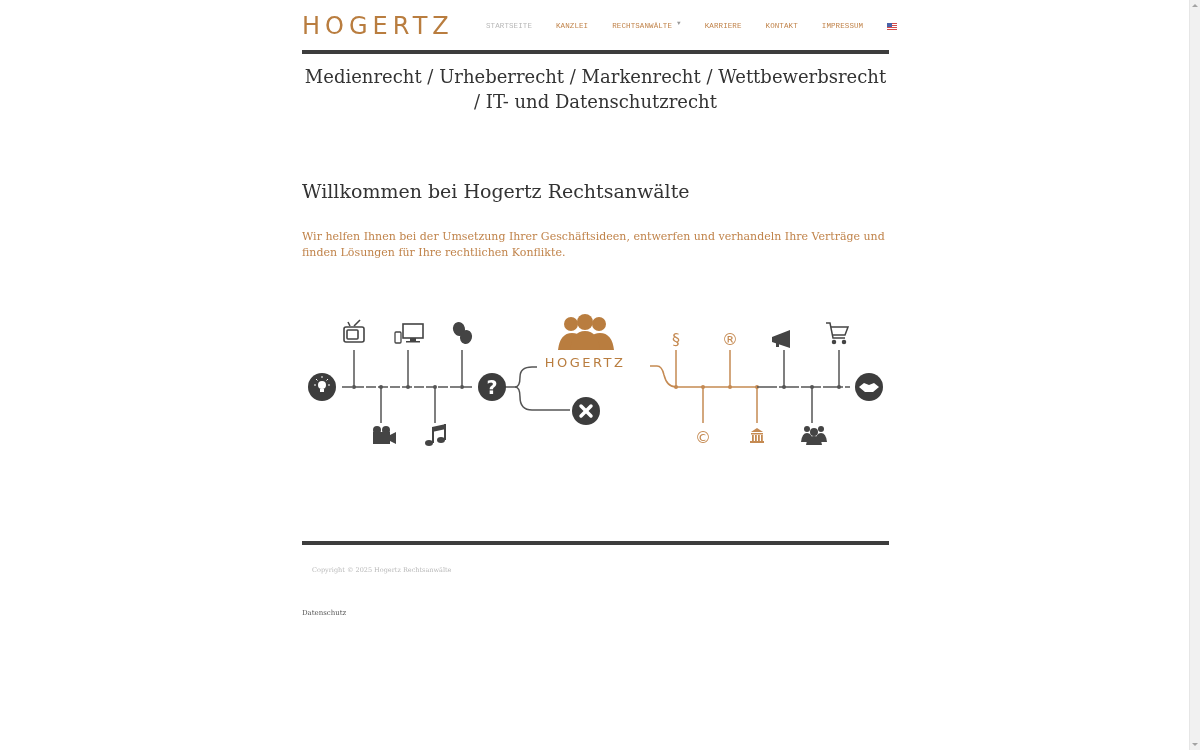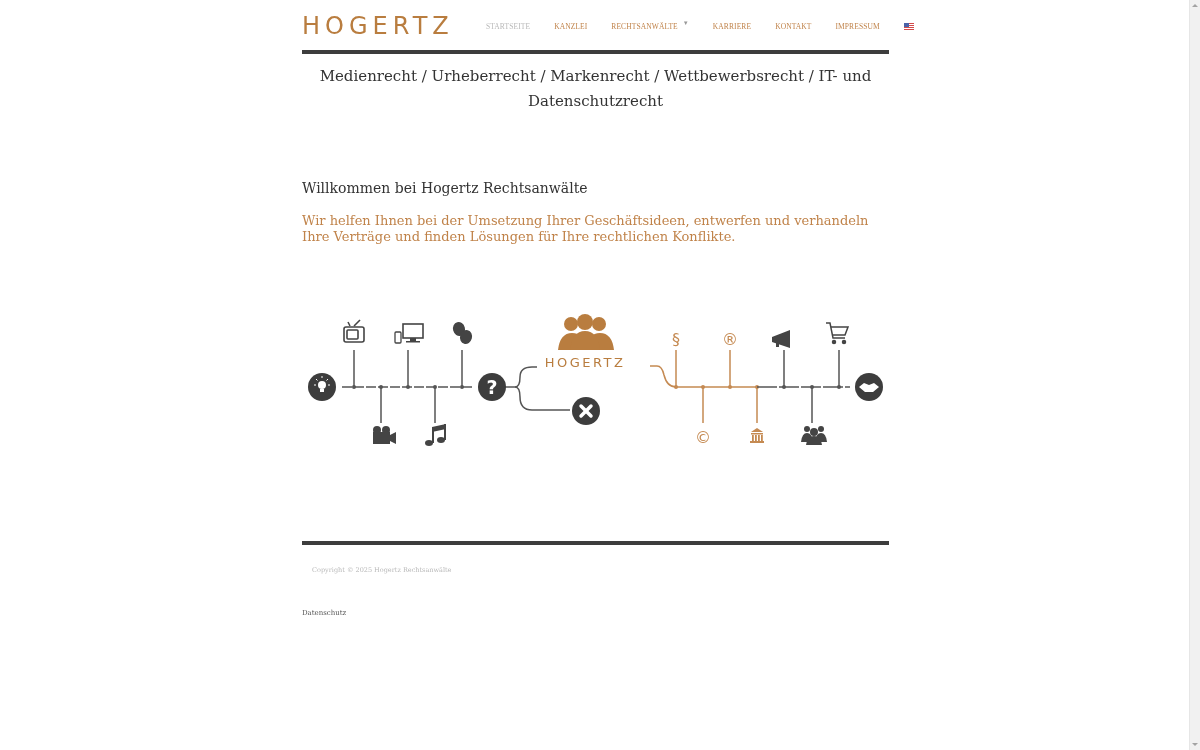--- a/index.html
+++ b/index.html
@@ -6,35 +6,35 @@
   html, body { width: 1200px; height: 750px; background: #fff; overflow: hidden; }
   body { font-family: "DejaVu Serif", serif; position: relative; }
 
   .page { position: absolute; left: 302px; top: 0; width: 587px; }
 
   
   .header { position: relative; height: 50px; }
   .logo { position: absolute; left: 0; top: 12px; font-family: "DejaVu Sans", sans-serif;
           font-size: 24px; letter-spacing: 5px; color: #b97d3f; font-weight: normal; line-height: 28px; }
   .nav { position: absolute; left: 184px; top: 21px; display: flex; align-items: center; height: 10px; }
-  .nav-item { font-family: Liberation Serif, serif; font-size: 7.5px; color: #c0834a; text-transform: uppercase;
+  .nav-item { font-family: Liberation Mono, monospace; font-size: 7.5px; color: #c0834a; text-transform: uppercase;
               margin-right: 24px; white-space: nowrap; cursor: pointer; letter-spacing: 0.1px; }
   .nav-item.active { color: #b8b8b8; }
   .nav-item .caret { display: inline-block; font-size: 6px; color: #999; margin-left: 5px; vertical-align: top; position: relative; top: -2px; }
   .flag { width: 10px; height: 7px; position: relative; margin-left: 0; cursor: pointer; overflow: hidden;
           background: repeating-linear-gradient(#d34a4a 0 1px, #fff 1px 2px); }
   .flag::before { content: ""; position: absolute; left: 0; top: 0; width: 5px; height: 4px; background: #4a63a8; }
 
   .rule { position: absolute; left: 0; width: 587px; height: 4px; background: #3d3d3d; }
 
   .tagline { position: absolute; left: 0; top: 64px; width: 587px; text-align: center;
-             font-size: 15px; line-height: 25px; color: #333; }
-
-  .welcome { position: absolute; left: 0; top: 180px; font-size: 14px; color: #333; }
-  .intro { position: absolute; left: 0; top: 213px; width: 590px; font-size: 13px; line-height: 16px; color: #c0834a; }
+             font-size: 18px; line-height: 25px; color: #333; }
+
+  .welcome { position: absolute; left: 0; top: 180px; font-size: 19px; color: #333; }
+  .intro { position: absolute; left: 0; top: 229px; width: 590px; font-size: 11px; line-height: 16px; color: #c0834a; }
 
   .diagram { position: absolute; left: 0; top: 305px; width: 590px; height: 150px; }
 
   .copyright { position: absolute; left: 10px; top: 566px; font-size: 6.5px; color: #b8b8b8; }
   .privacy { position: absolute; left: 0; top: 581px; font-size: 7px; color: #555; cursor: pointer; margin-top: 28px; }
 
   .scrollbar { position: absolute; right: 0; top: 0; width: 11px; height: 750px; background: #f1f1f1; border-left: 1px solid #e6e6e6; }
   .sb-arrow-up, .sb-arrow-down { position: absolute; left: 2px; width: 0; height: 0;
     border-left: 3px solid transparent; border-right: 3px solid transparent; }
   .sb-arrow-up { top: 4px; border-bottom: 3px solid #a3a3a3; }

